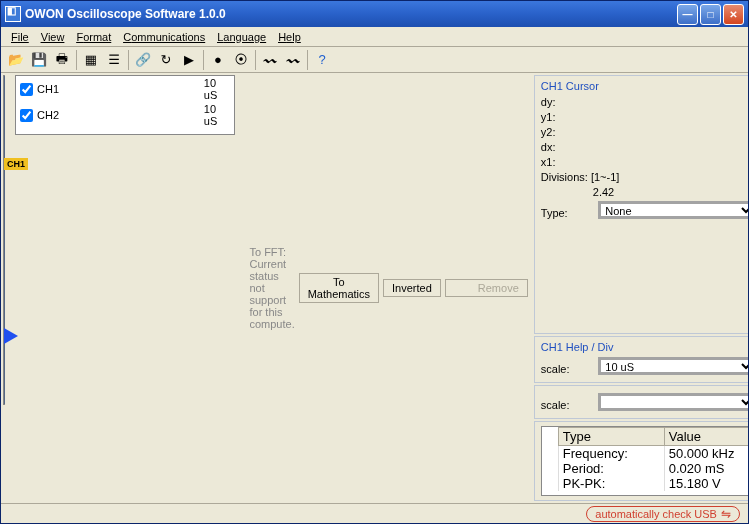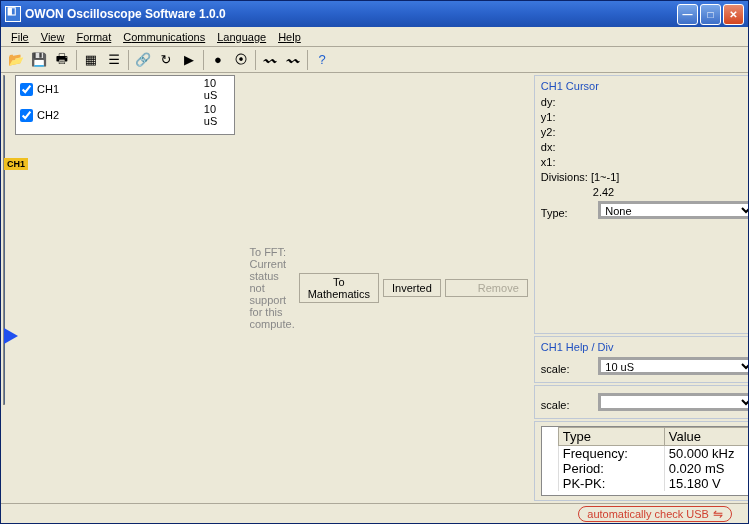--- a/index.html
+++ b/index.html
@@ -39,21 +39,21 @@
 .right-panel { width: 230px; display: flex; flex-direction: column; gap: 2px; }
 .group { border: 1px solid #bfc8d6; background: #ece9d8; padding: 4px 6px; font-size: 11px; }
 .group-title { color: #2050c0; font-size: 11px; margin-bottom: 4px; }
 .field-row { display: flex; align-items: flex-end; margin: 3px 0; }
 .field-label { width: 60px; }
 select { width: 165px; border: 3px solid #a3a3a3; font-size: 11px; height: 18px; background: #fff; }
 .info-table { width: 100%; border-collapse: collapse; font-size: 13px; background: #fff; margin-left: 16px; }
 .info-table th { background: #ece9d8; border: 1px solid #aca899; padding: 1px 4px; text-align: left; font-weight: normal; }
 .info-table td { border-left: 1px solid #ddd; border-right: 1px solid #ddd; padding: 0 4px; }
 .info-wrap { border: 1px solid #888; background: #fff; height: 70px; overflow: hidden; }
-.statusbar { height: 20px; background: #ece9d8; border-top: 1px solid #aca899; display: flex; align-items: center; justify-content: flex-end; padding: 0 16px; }
+.statusbar { height: 20px; background: #ece9d8; border-top: 1px solid #aca899; display: flex; align-items: center; justify-content: flex-end; padding: 0 8px; }
 .auto-check { color: #d04030; font-size: 11px; border: 1px solid #d04030; border-radius: 10px; padding: 0 8px; display: flex; align-items: center; gap: 4px; }
 .usb-icon { color: #d04030; font-size: 12px; }
 </style>
 </head>
 <body>
 
 <div class="window">
 
   <div class="titlebar">
     <div class="titlebar-icon"></div>

